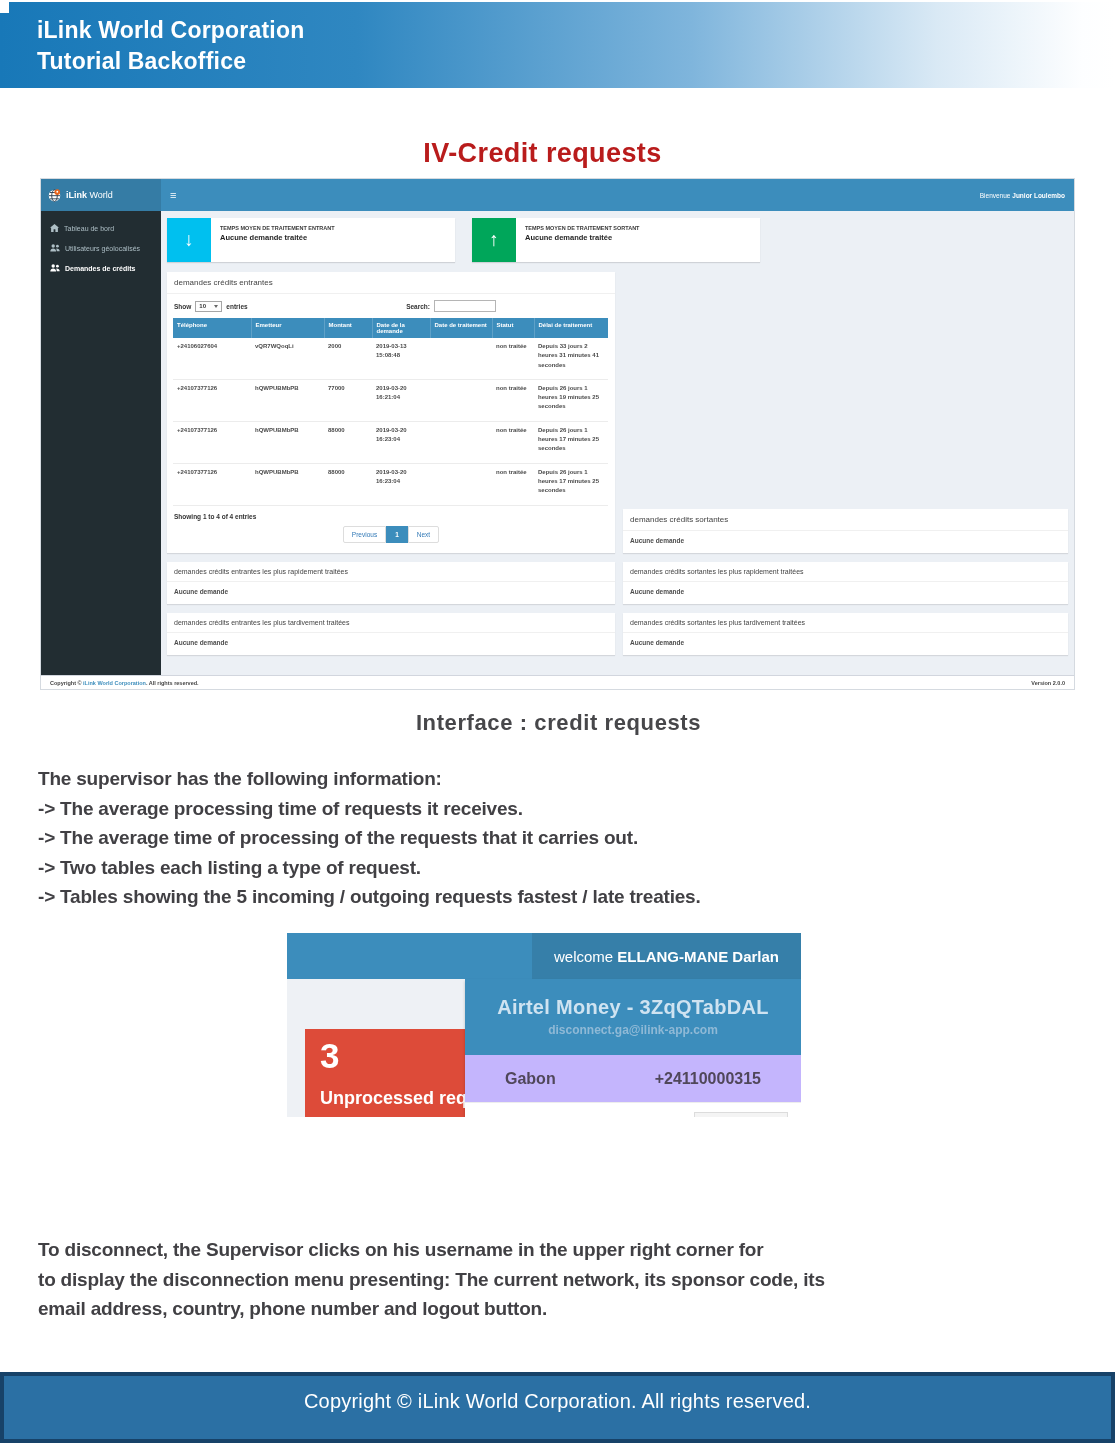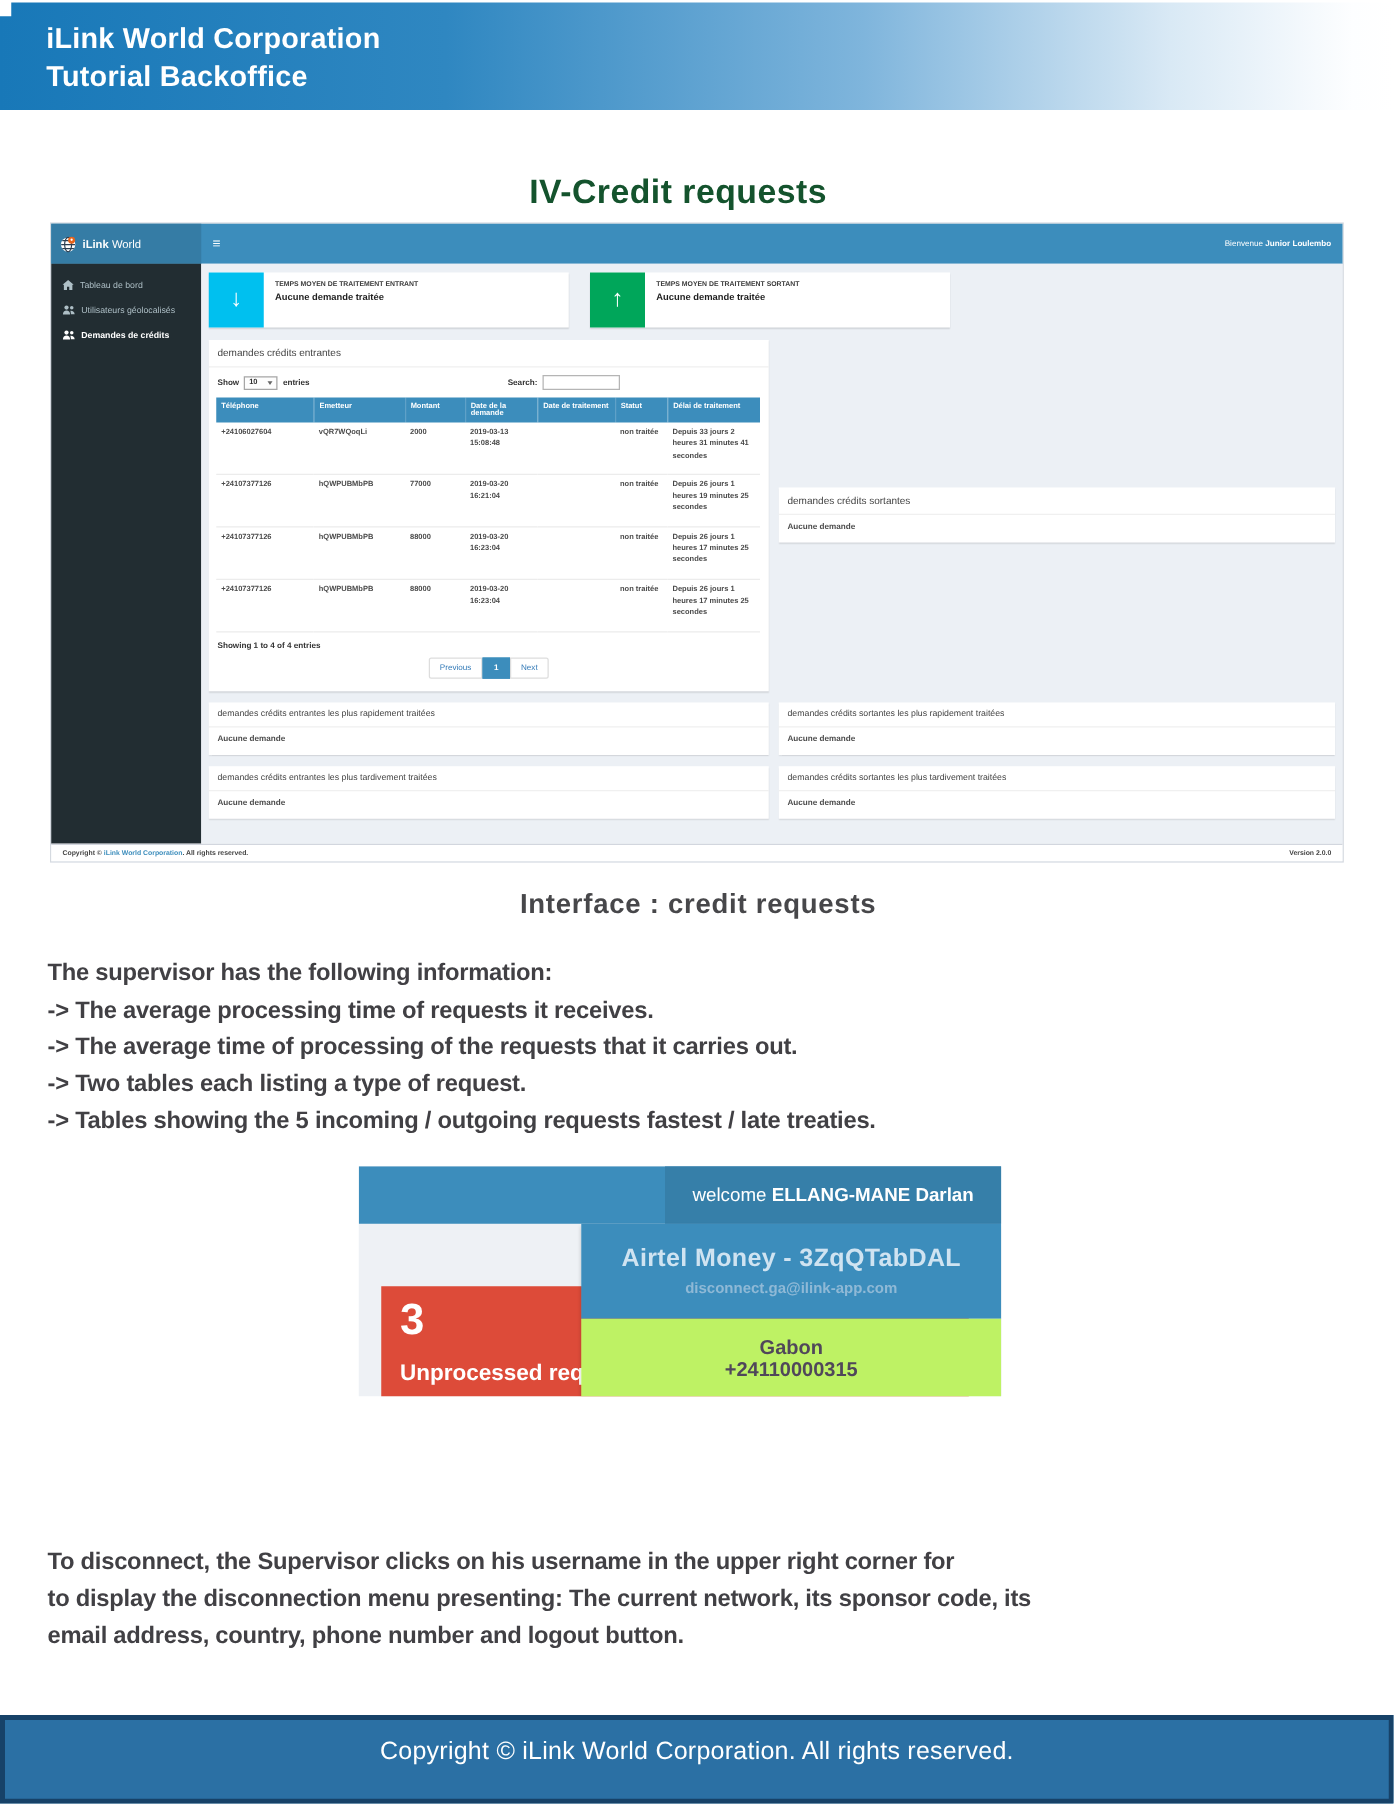--- a/index.html
+++ b/index.html
@@ -7,21 +7,21 @@
   body { font-family: "Liberation Sans", "DejaVu Sans", sans-serif; }
   .page { position:relative; width:1115px; height:1443px; background:#fff; overflow:hidden; margin:0 auto; }
 
   
   .doc-header { position:absolute; top:2px; left:0; width:1115px; height:86px;
     background:linear-gradient(90deg,#1878b8 0%,#2f87c1 32%,#7fb5dc 62%,#d9e9f5 84%,#fdfeff 97%,#fff 100%); }
   .doc-header-notch { position:absolute; top:0; left:0; width:9px; height:13px; background:#fff; }
   .doc-header-text { position:absolute; left:37px; top:13px; color:#fff; font-size:23px; font-weight:600; line-height:31px; letter-spacing:0.2px; }
 
   .doc-title { position:absolute; top:138px; left:0; width:1085px; text-align:center;
-    font-size:27px; font-weight:bold; color:#14532d; letter-spacing:0.4px; }
+    font-size:27px; font-weight:bold; color:#b91c1c; letter-spacing:0.4px; }
 
   .caption { position:absolute; left:16px; width:1085px; text-align:center; font-size:22px; font-weight:bold; color:#47474a; letter-spacing:0.6px; }
   .caption-1 { top:710px; }
   .caption-2 { top:1172px; }
 
   .doc-par { position:absolute; left:38px; font-size:19px; font-weight:bold; color:#414044; line-height:29.5px; letter-spacing:-0.2px; }
   .doc-par-1 { top:764px; }
   .doc-par-2 { top:1235px; }
 
   .doc-footer { position:absolute; left:0; right:0; top:1372px; bottom:0; background:#2b70a4; border:4px solid #174268;
@@ -45,21 +45,21 @@
   .s1-side-item.active { color:#fff; font-weight:bold; }
 
   .s1-content { flex:1; background:#ecf0f5; padding:7px 6px 0 6px; overflow:hidden; }
   .s1-stats { display:flex; gap:17px; margin-bottom:10px; }
   .s1-stat { width:288px; height:44px; background:#fff; display:flex; box-shadow:0 1px 1px rgba(0,0,0,0.12); }
   .s1-stat-icon { width:44px; height:44px; color:#fff; font-size:19px; display:flex; align-items:center; justify-content:center; flex:0 0 auto; }
   .s1-stat-text { padding:7px 9px; overflow:hidden; }
   .s1-stat-title { font-size:5.5px; color:#3a3a3a; font-weight:bold; white-space:nowrap; }
   .s1-stat-value { font-size:7.5px; font-weight:bold; color:#1f1f1f; margin-top:2px; }
 
-  .s1-main { display:flex; gap:8px; align-items:center; }
+  .s1-main { display:flex; gap:8px; align-items:flex-end; }
   .panel { background:#fff; box-shadow:0 1px 1px rgba(0,0,0,0.1); }
   .panel-l { width:448px; flex:0 0 auto; }
   .panel-r { flex:1; }
   .panel-title { font-size:8px; color:#444; padding:6px 7px; border-bottom:1px solid #f0f0f0; }
   .panel-empty { font-size:6.5px; font-weight:bold; color:#4d4d4d; padding:6px 7px 9px; }
 
   .dt-controls { display:flex; justify-content:space-between; align-items:center; padding:6px 7px 5px; }
   .dt-show { display:flex; align-items:center; gap:4px; font-size:6.5px; font-weight:bold; color:#333; }
   .dt-select { width:27px; height:11px; border:1px solid #a6a6a6; background:#fdfdfd; font-size:6px; color:#333;
     display:flex; align-items:center; justify-content:space-between; padding:0 3px; cursor:pointer; }
@@ -92,21 +92,21 @@
     display:flex; align-items:center; justify-content:center; font-size:15px; cursor:pointer; }
   .s2-user .bold { font-weight:bold; }
   .s2-redbox { position:absolute; left:18px; top:96px; width:470px; height:128px; background:#dd4b39; color:#fff; z-index:1; overflow:hidden; }
   .s2-red-num { font-size:35px; font-weight:bold; margin:8px 0 0 15px; line-height:1.1; }
   .s2-red-label { font-size:18px; font-weight:bold; margin:12px 0 0 15px; white-space:nowrap; }
   .s2-red-strip { position:absolute; bottom:0; left:0; right:0; height:22px; background:#d73925; }
   .s2-dropdown { position:absolute; top:46px; right:0; width:336px; z-index:3; box-shadow:0 2px 3px rgba(0,0,0,0.2); }
   .s2-dd-head { background:#3c8dbc; height:76px; text-align:center; padding-top:17px; }
   .s2-dd-net { font-size:20px; font-weight:bold; color:#cfe3f1; letter-spacing:0.3px; }
   .s2-dd-mail { font-size:12px; font-weight:bold; color:#8fb9d6; margin-top:4px; }
-  .s2-dd-body { background:#bef264; display:flex; justify-content:space-between; align-items:center; padding:15px 40px 14px;flex-direction:column; }
+  .s2-dd-body { background:#c4b5fd; display:flex; justify-content:space-between; align-items:center; padding:15px 40px 14px; }
   .s2-dd-country, .s2-dd-phone { font-size:16px; font-weight:bold; color:#50475a; }
   .s2-dd-foot { background:#fff; border-top:1px solid #ededed; padding:9px 13px; text-align:right; }
   .signout-btn { display:inline-block; background:#f4f4f4; border:1px solid #dcdcdc; padding:11px 15px; font-size:15px; font-weight:bold; color:#4a4a4a; cursor:pointer; }
 </style>
 </head>
 <body>
 
 <div class="page">
 
   <div class="doc-header">

